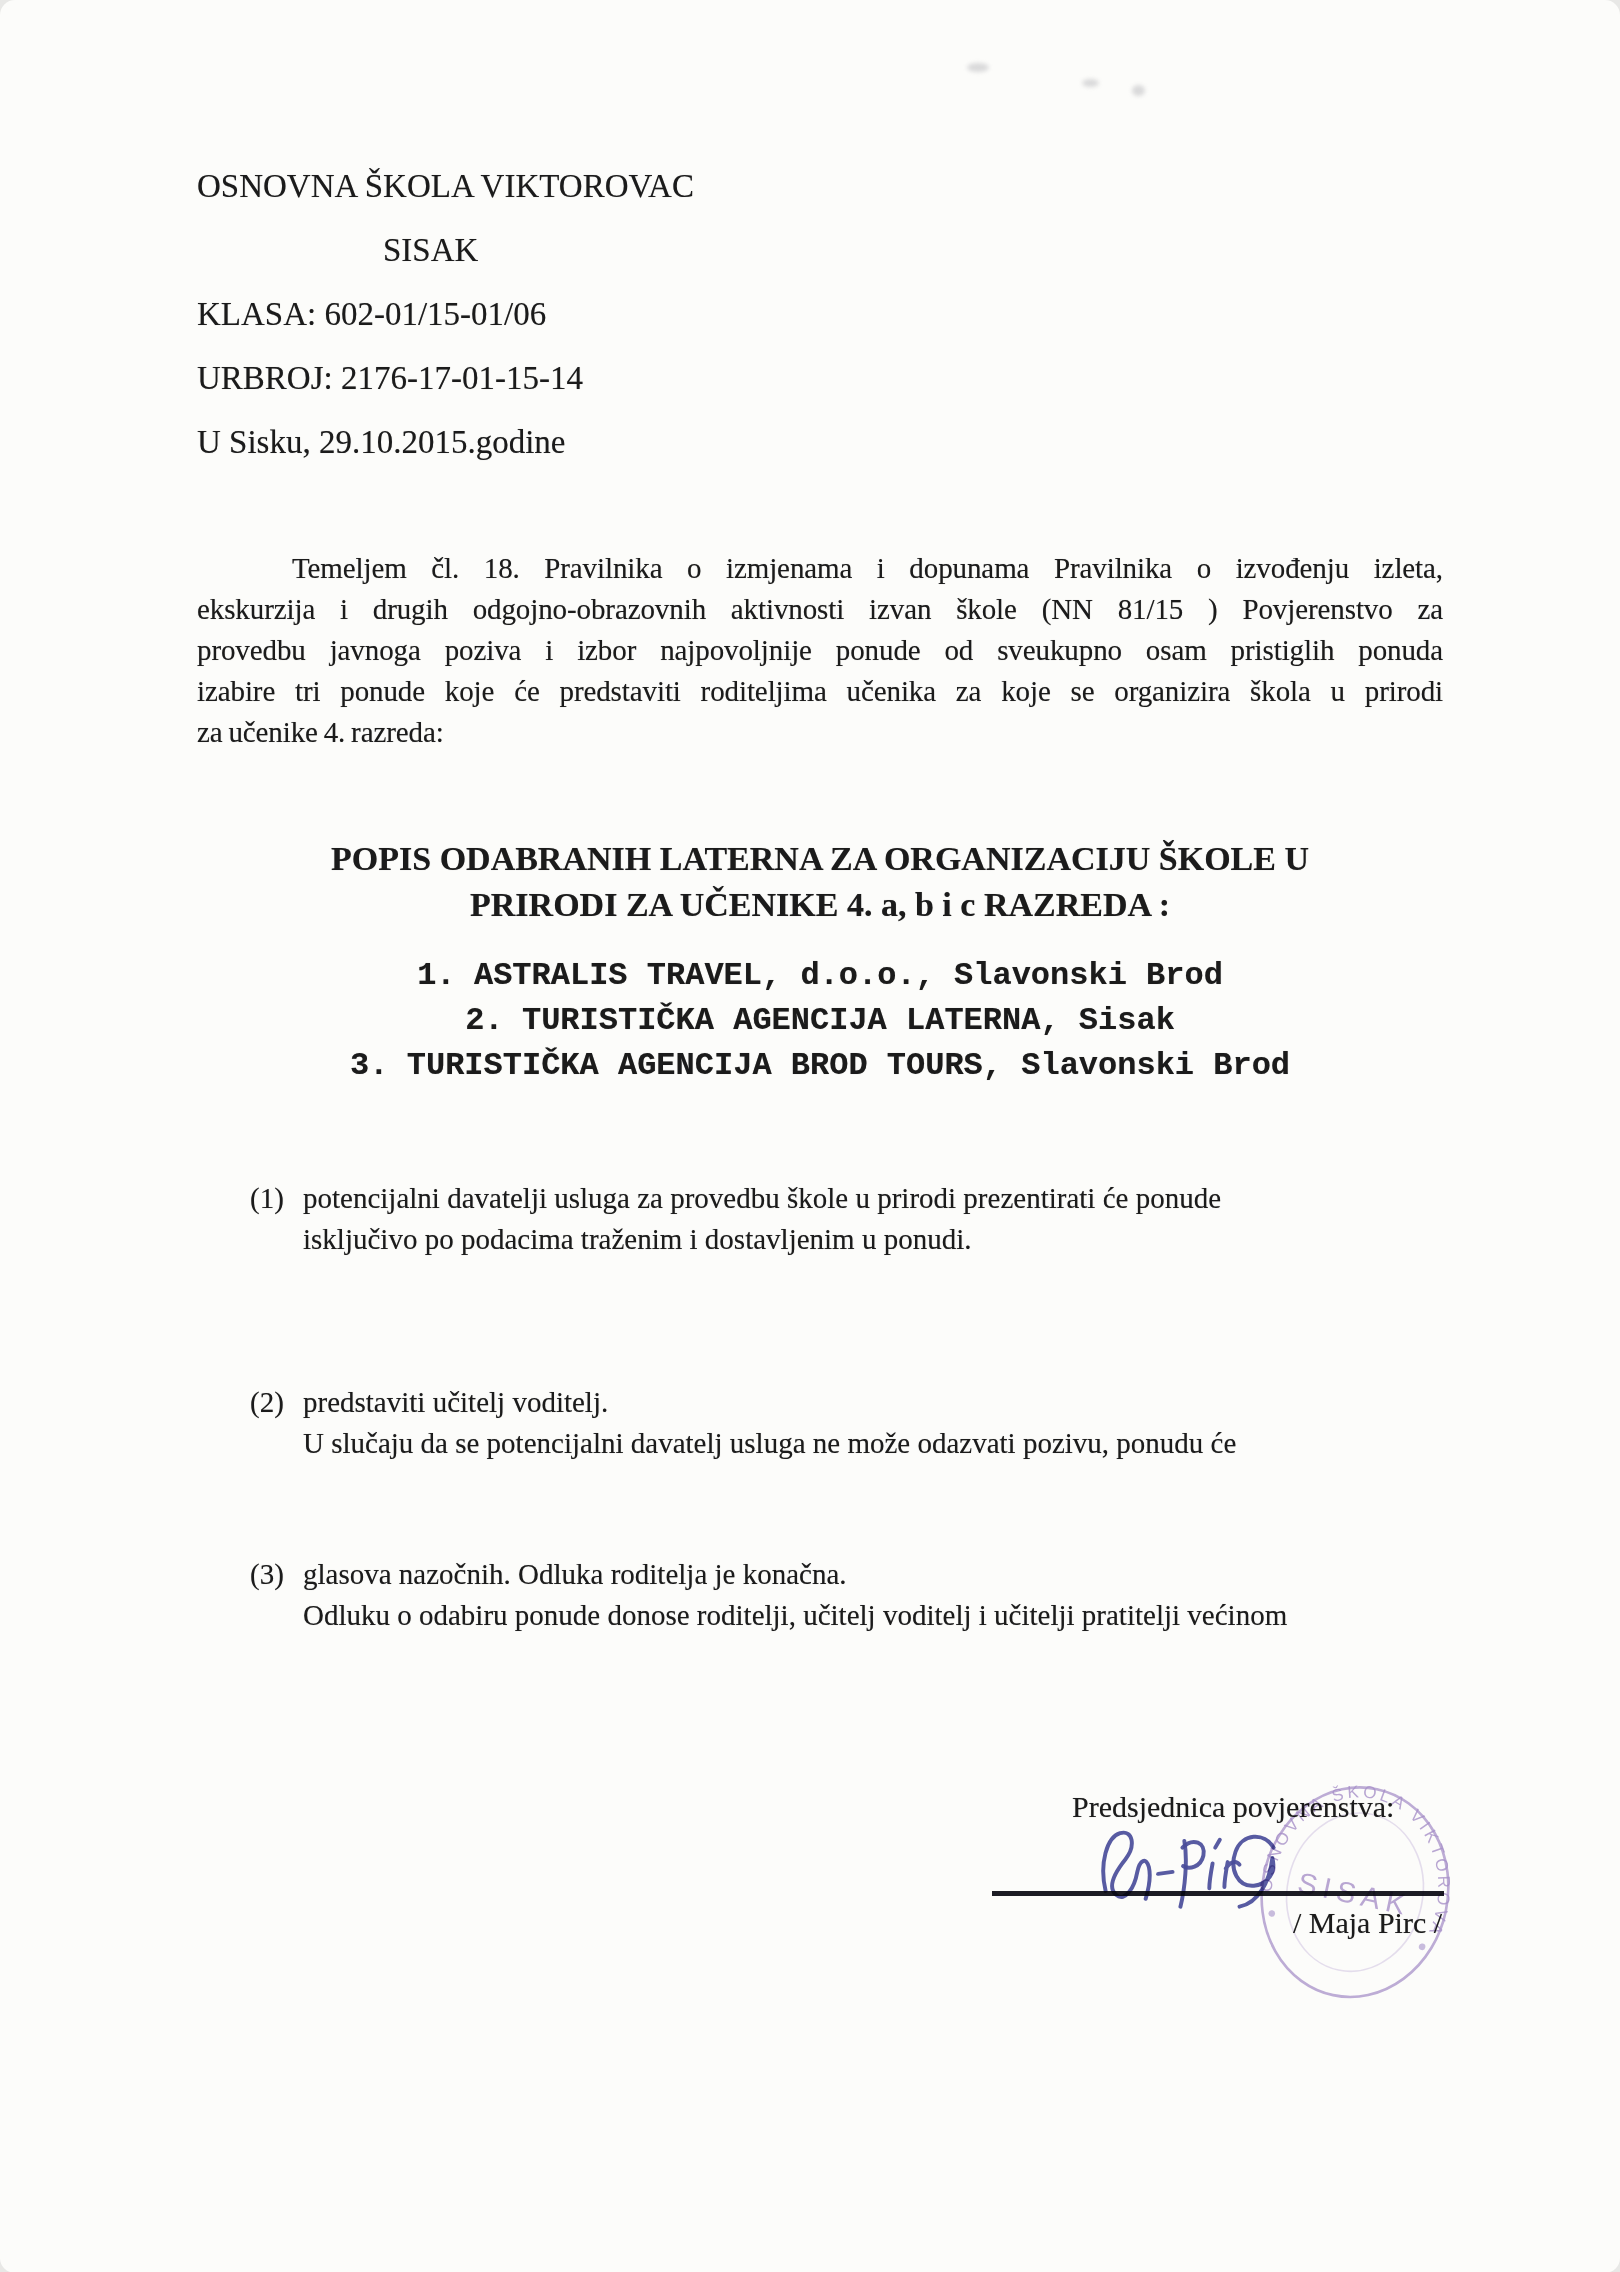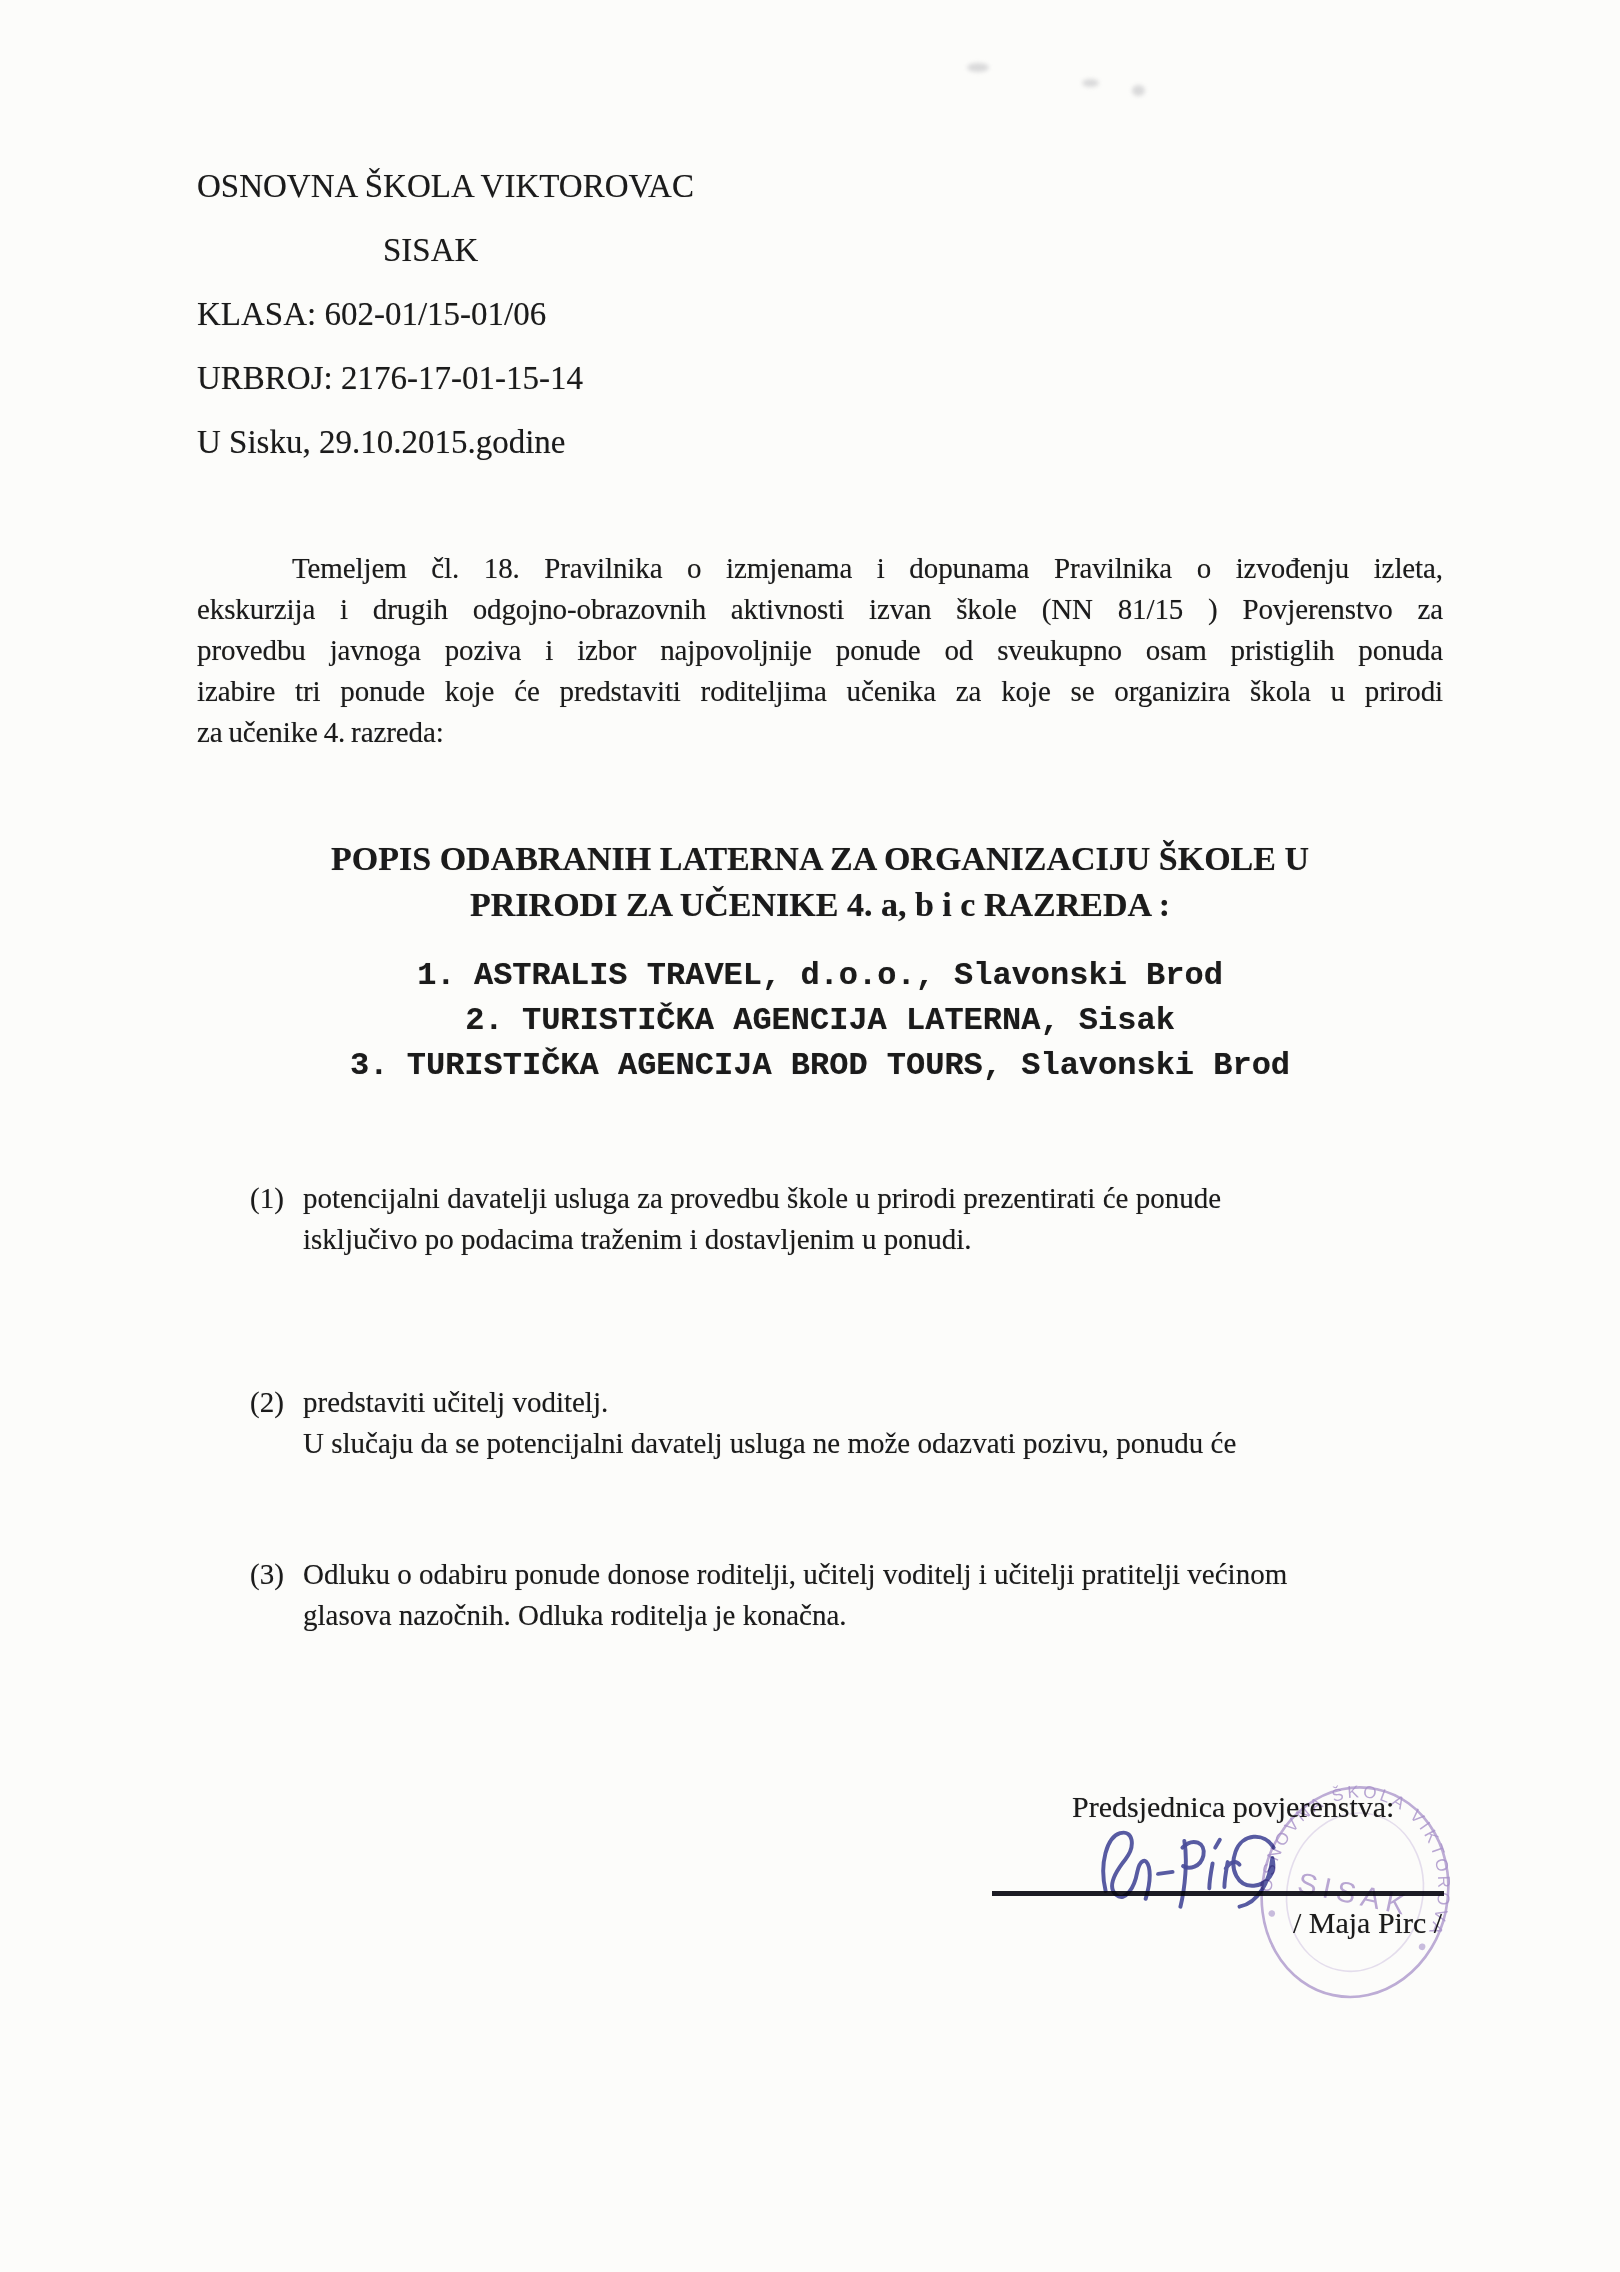--- a/index.html
+++ b/index.html
@@ -5,20 +5,21 @@
   :root{
     --paper:#fcfcfa; --ink:#1b1b1b; --signature_ink:#4b4e9d; --stamp_ink:#9a7fc4;
   }
   html,body{margin:0;padding:0;background:#e8e8e6;}
   .page{
     position:relative; width:1620px; height:2273px; margin:0 auto;
     background:var(--paper);
     font-family:"Liberation Serif","DejaVu Serif",serif;
     color:var(--ink);
     overflow:hidden;
+    border-radius:15px;
   }
   .page *{box-sizing:border-box;}
   .txt{ text-shadow:0 0 0.7px rgba(25,25,25,.45); }
 
   
   .letterhead{position:absolute; left:197px; top:154px; font-size:33px; line-height:64px; white-space:nowrap;}
   .letterhead .indent{padding-left:186px;}
 
   
   .intro{position:absolute; left:197px; top:548px; width:1246px; font-size:29px; line-height:41px;
@@ -121,22 +122,22 @@
     <span class="cnum">(2)</span>
     <div class="clines">
       <div class="cln">predstaviti učitelj voditelj.</div>
       <div class="cln">U slučaju da se potencijalni davatelj usluga ne može odazvati pozivu, ponudu će</div>
     </div>
   </div>
 
   <div class="clause c3 txt">
     <span class="cnum">(3)</span>
     <div class="clines">
+      <div class="cln">glasova nazočnih. Odluka roditelja je konačna.</div>
       <div class="cln">Odluku o odabiru ponude donose roditelji, učitelj voditelj i učitelji pratitelji većinom</div>
-      <div class="cln">glasova nazočnih. Odluka roditelja je konačna.</div>
     </div>
   </div>
 
   <div class="sig-role txt">Predsjednica povjerenstva:</div>
 
   <div class="sig-line"></div>
 
   <div class="sig-name txt">/ Maja Pirc /</div>
 
   <svg class="autograph" viewBox="0 0 320 200" aria-hidden="true">

